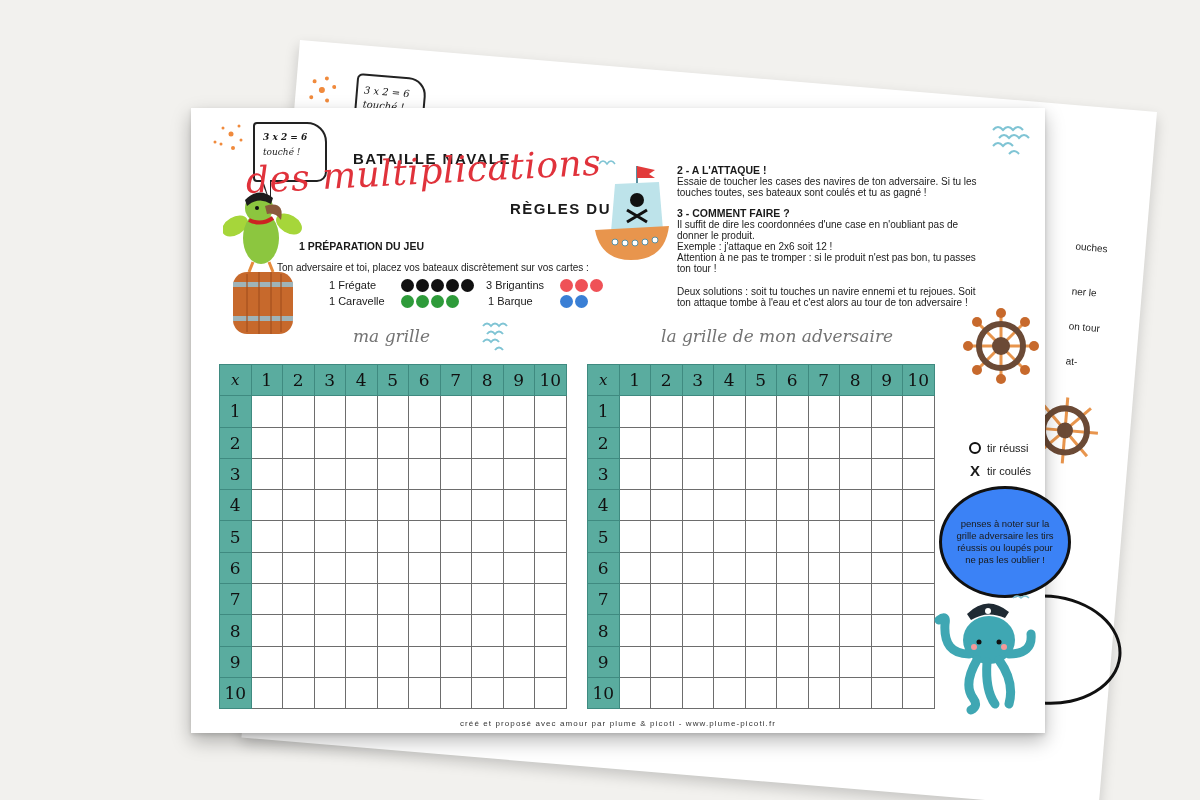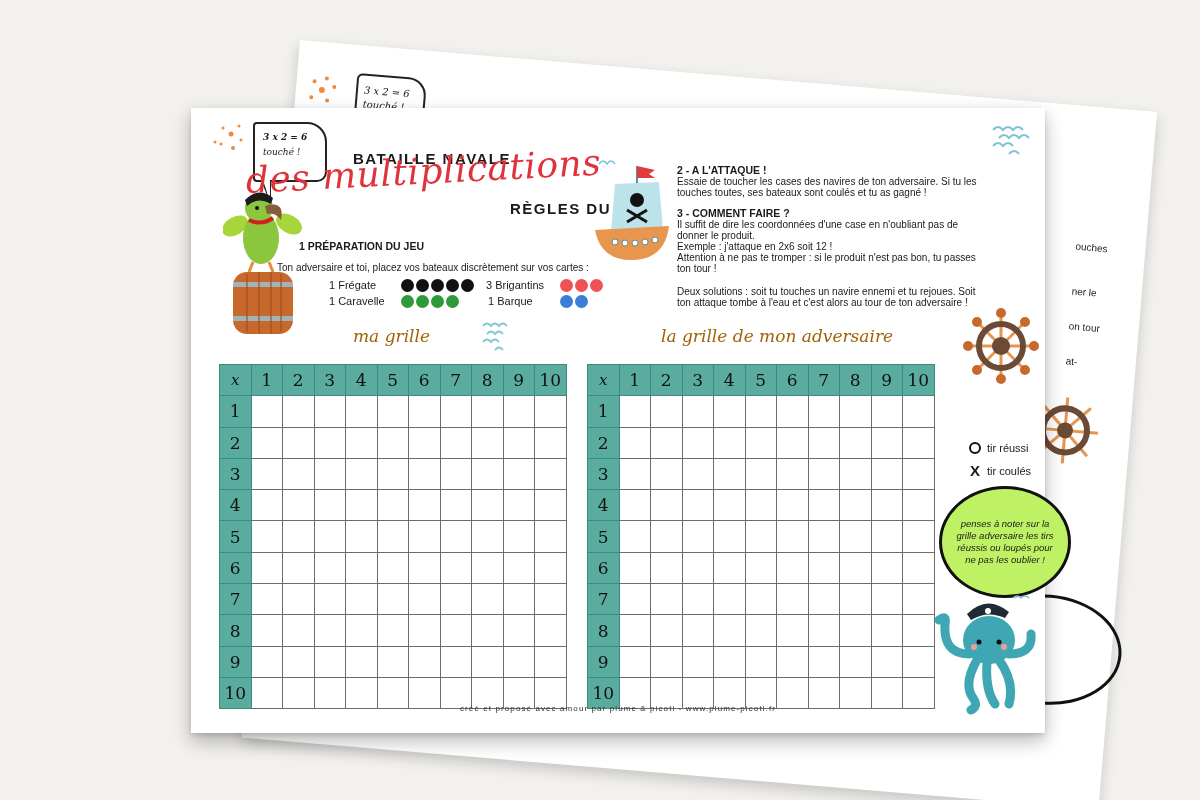--- a/index.html
+++ b/index.html
@@ -47,38 +47,38 @@
   .prep-txt { left: 86px; top: 154px; }
 
   .fleet { left: 138px; top: 170px; font-size: 11px; line-height: 15px; }
   .fleet-row { position: absolute; white-space: nowrap; }
   .dotrow { position: absolute; display: flex; gap: 2px; }
   .dotrow span { width: 13px; height: 13px; border-radius: 50%; display: inline-block; }
 
   .rules-col { left: 486px; top: 56px; width: 300px; }
   .rules-col .body-txt { margin-bottom: 0; }
 
-  .grid-label { font-family: "DejaVu Serif", serif; font-style: italic; font-size: 17px; color: #a16207; }
+  .grid-label { font-family: "DejaVu Serif", serif; font-style: italic; font-size: 17px; color: #737373; }
 
   .grid { position: absolute; border-collapse: collapse; }
   .grid td { width: 31.5px; height: 31.3px; border: 1.2px solid #6d6d6d; text-align: center; vertical-align: middle; font-family: "DejaVu Serif", serif; font-size: 17px; color: #111; }
   .grid td.h { background: #5aac9f; border-color: #3f8a80; }
   .grid td.x { font-style: italic; font-size: 15px; }
 
   .legend { left: 778px; font-size: 11px; display: flex; align-items: center; gap: 6px; }
   .legend .circ { width: 12px; height: 12px; border: 2px solid #111; border-radius: 50%; }
   .legend .xmark { font-size: 15px; font-weight: bold; width: 12px; text-align: center; }
 
   .bubble-big {
     left: 748px; top: 378px; width: 132px; height: 112px; border: 3px solid #111; border-radius: 50%;
-    background: #bef264; display: flex; align-items: center; justify-content: center; text-align: center;
-    font-size: 9.5px; line-height: 12px; padding: 14px; font-style: italic;
+    background: #3b82f6; display: flex; align-items: center; justify-content: center; text-align: center;
+    font-size: 9.5px; line-height: 12px; padding: 14px;
   }
 
-  .footer { left: 0; width: 854px; top: 596px; text-align: center; font-size: 8px; letter-spacing: 1.1px; color: #333; }
+  .footer { left: 0; width: 854px; top: 611px; text-align: center; font-size: 8px; letter-spacing: 1.1px; color: #333; }
 </style>
 </head>
 <body>
 
 <div class="sheet-back">
   <svg class="dots" width="50" height="40">
       <g fill="#f08a3c">
         <circle cx="8" cy="10" r="2"></circle>
         <circle cx="20" cy="6" r="2"></circle>
         <circle cx="16" cy="18" r="3"></circle>

